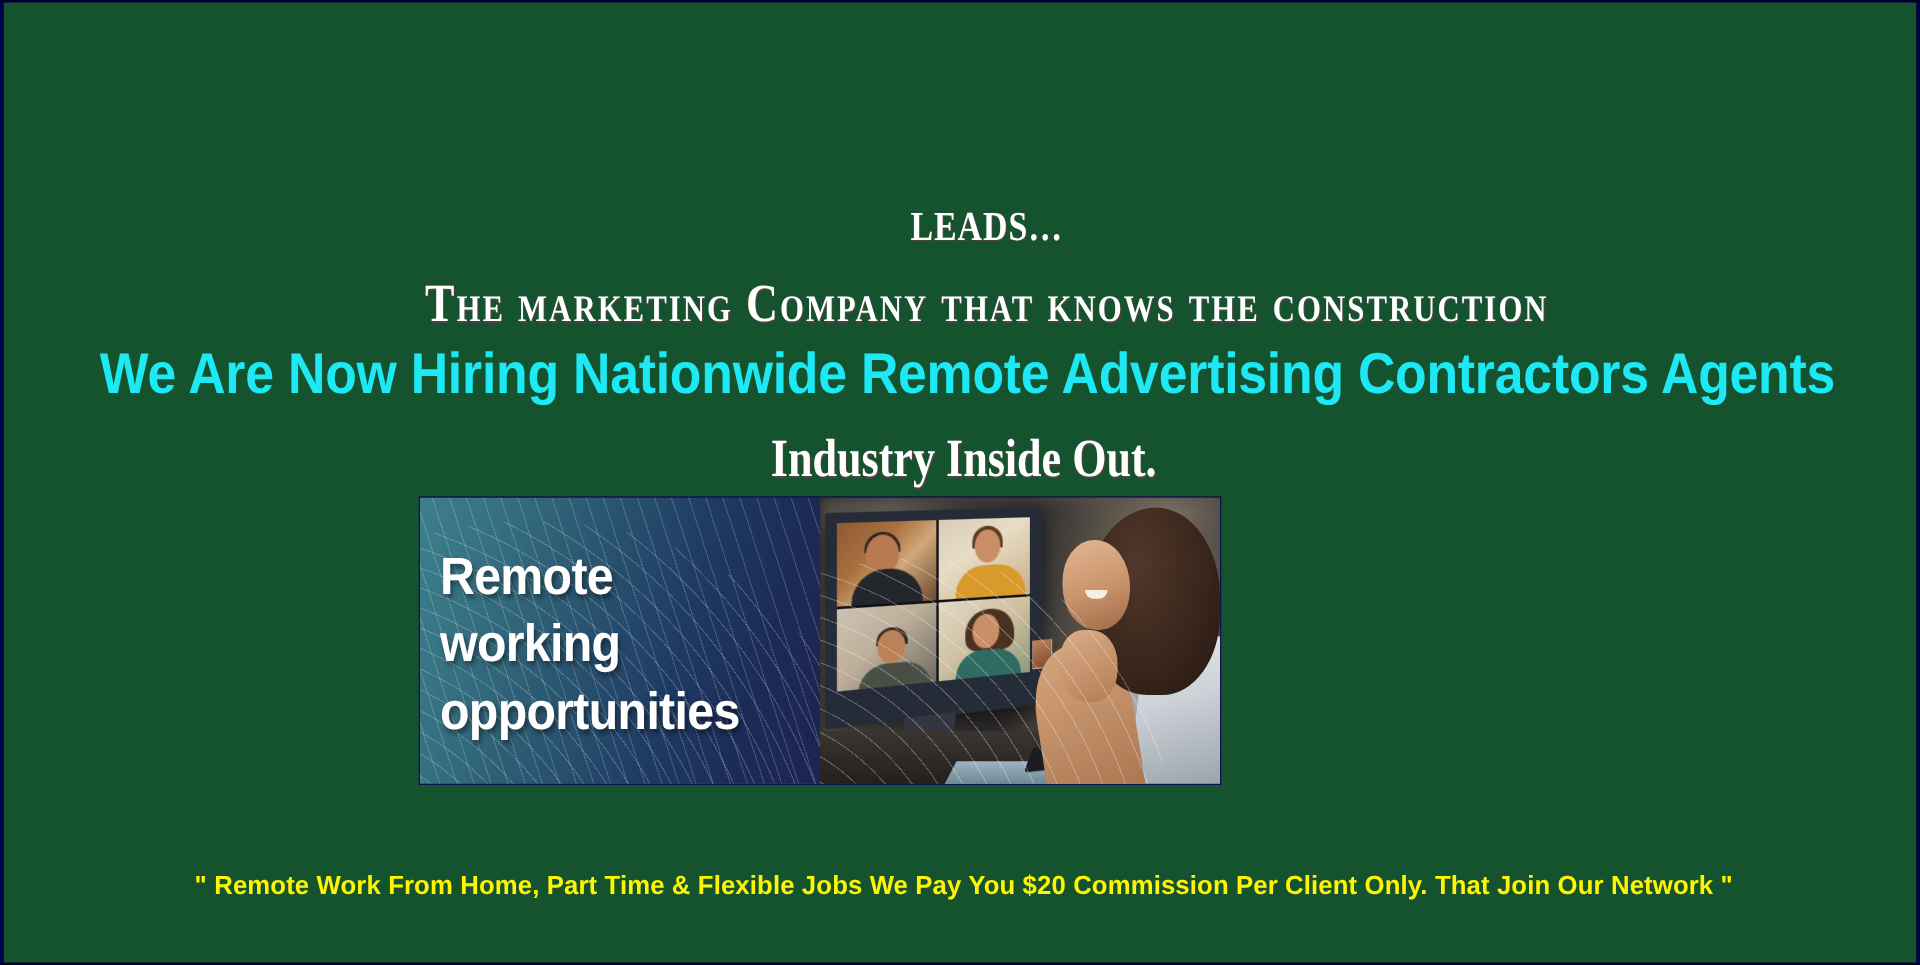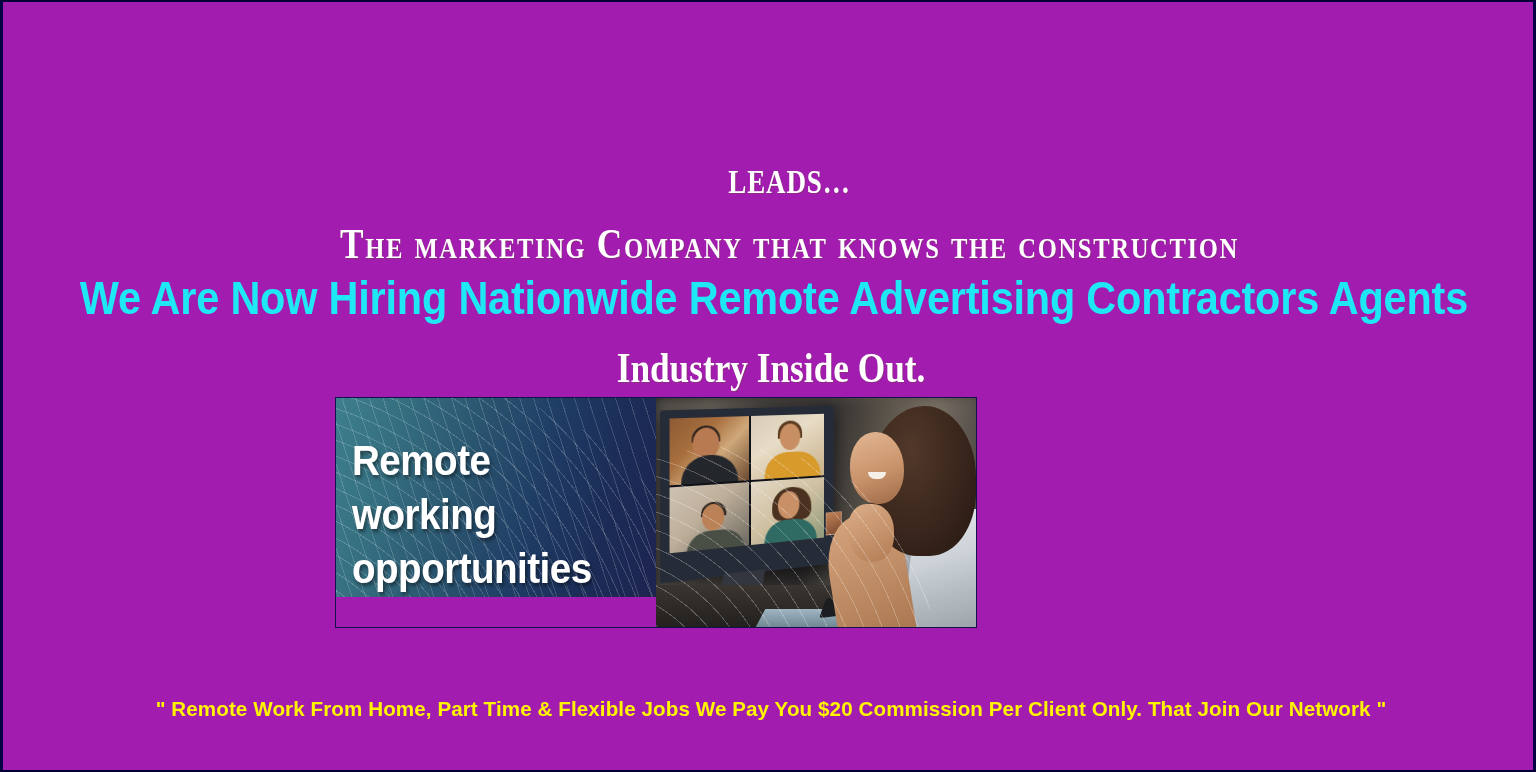--- a/index.html
+++ b/index.html
@@ -12,21 +12,21 @@
     height: 772px;
     background: #00007d;
     font-family: "Liberation Sans", sans-serif;
     overflow: hidden;
     position: relative;
   }
   .page {
     position: relative;
     width: 1536px;
     height: 772px;
-    background: #a21caf;
+    background: #14532d;
     box-sizing: border-box;
     border-left: 3px solid #000044;
     border-right: 3px solid #000044;
     border-top: 2px solid #000035;
     border-bottom: 2px solid #000035;
   }
 
   
   .headline {
     position: absolute;
@@ -84,21 +84,21 @@
     top: 396px;
     width: 640px;
     height: 229px;
     display: flex;
     overflow: hidden;
     box-shadow: 0 0 0 1px #12124a;
   }
   .banner-left {
     position: relative;
     width: 320px;
-    height: 199px;
+    height: 229px;
     background: linear-gradient(105deg, #3d7f8c 0%, #356f80 18%, #2a5570 40%, #1e3a63 63%, #1b2b55 82%, #1d2450 100%);
     overflow: hidden;
     flex: 0 0 320px;
   }
   .banner-left .lines {
     position: absolute;
     inset: -40px -40px -40px -40px;
     background-image: repeating-linear-gradient(
         72deg,
         rgba(255,255,255,0.16) 0px,

